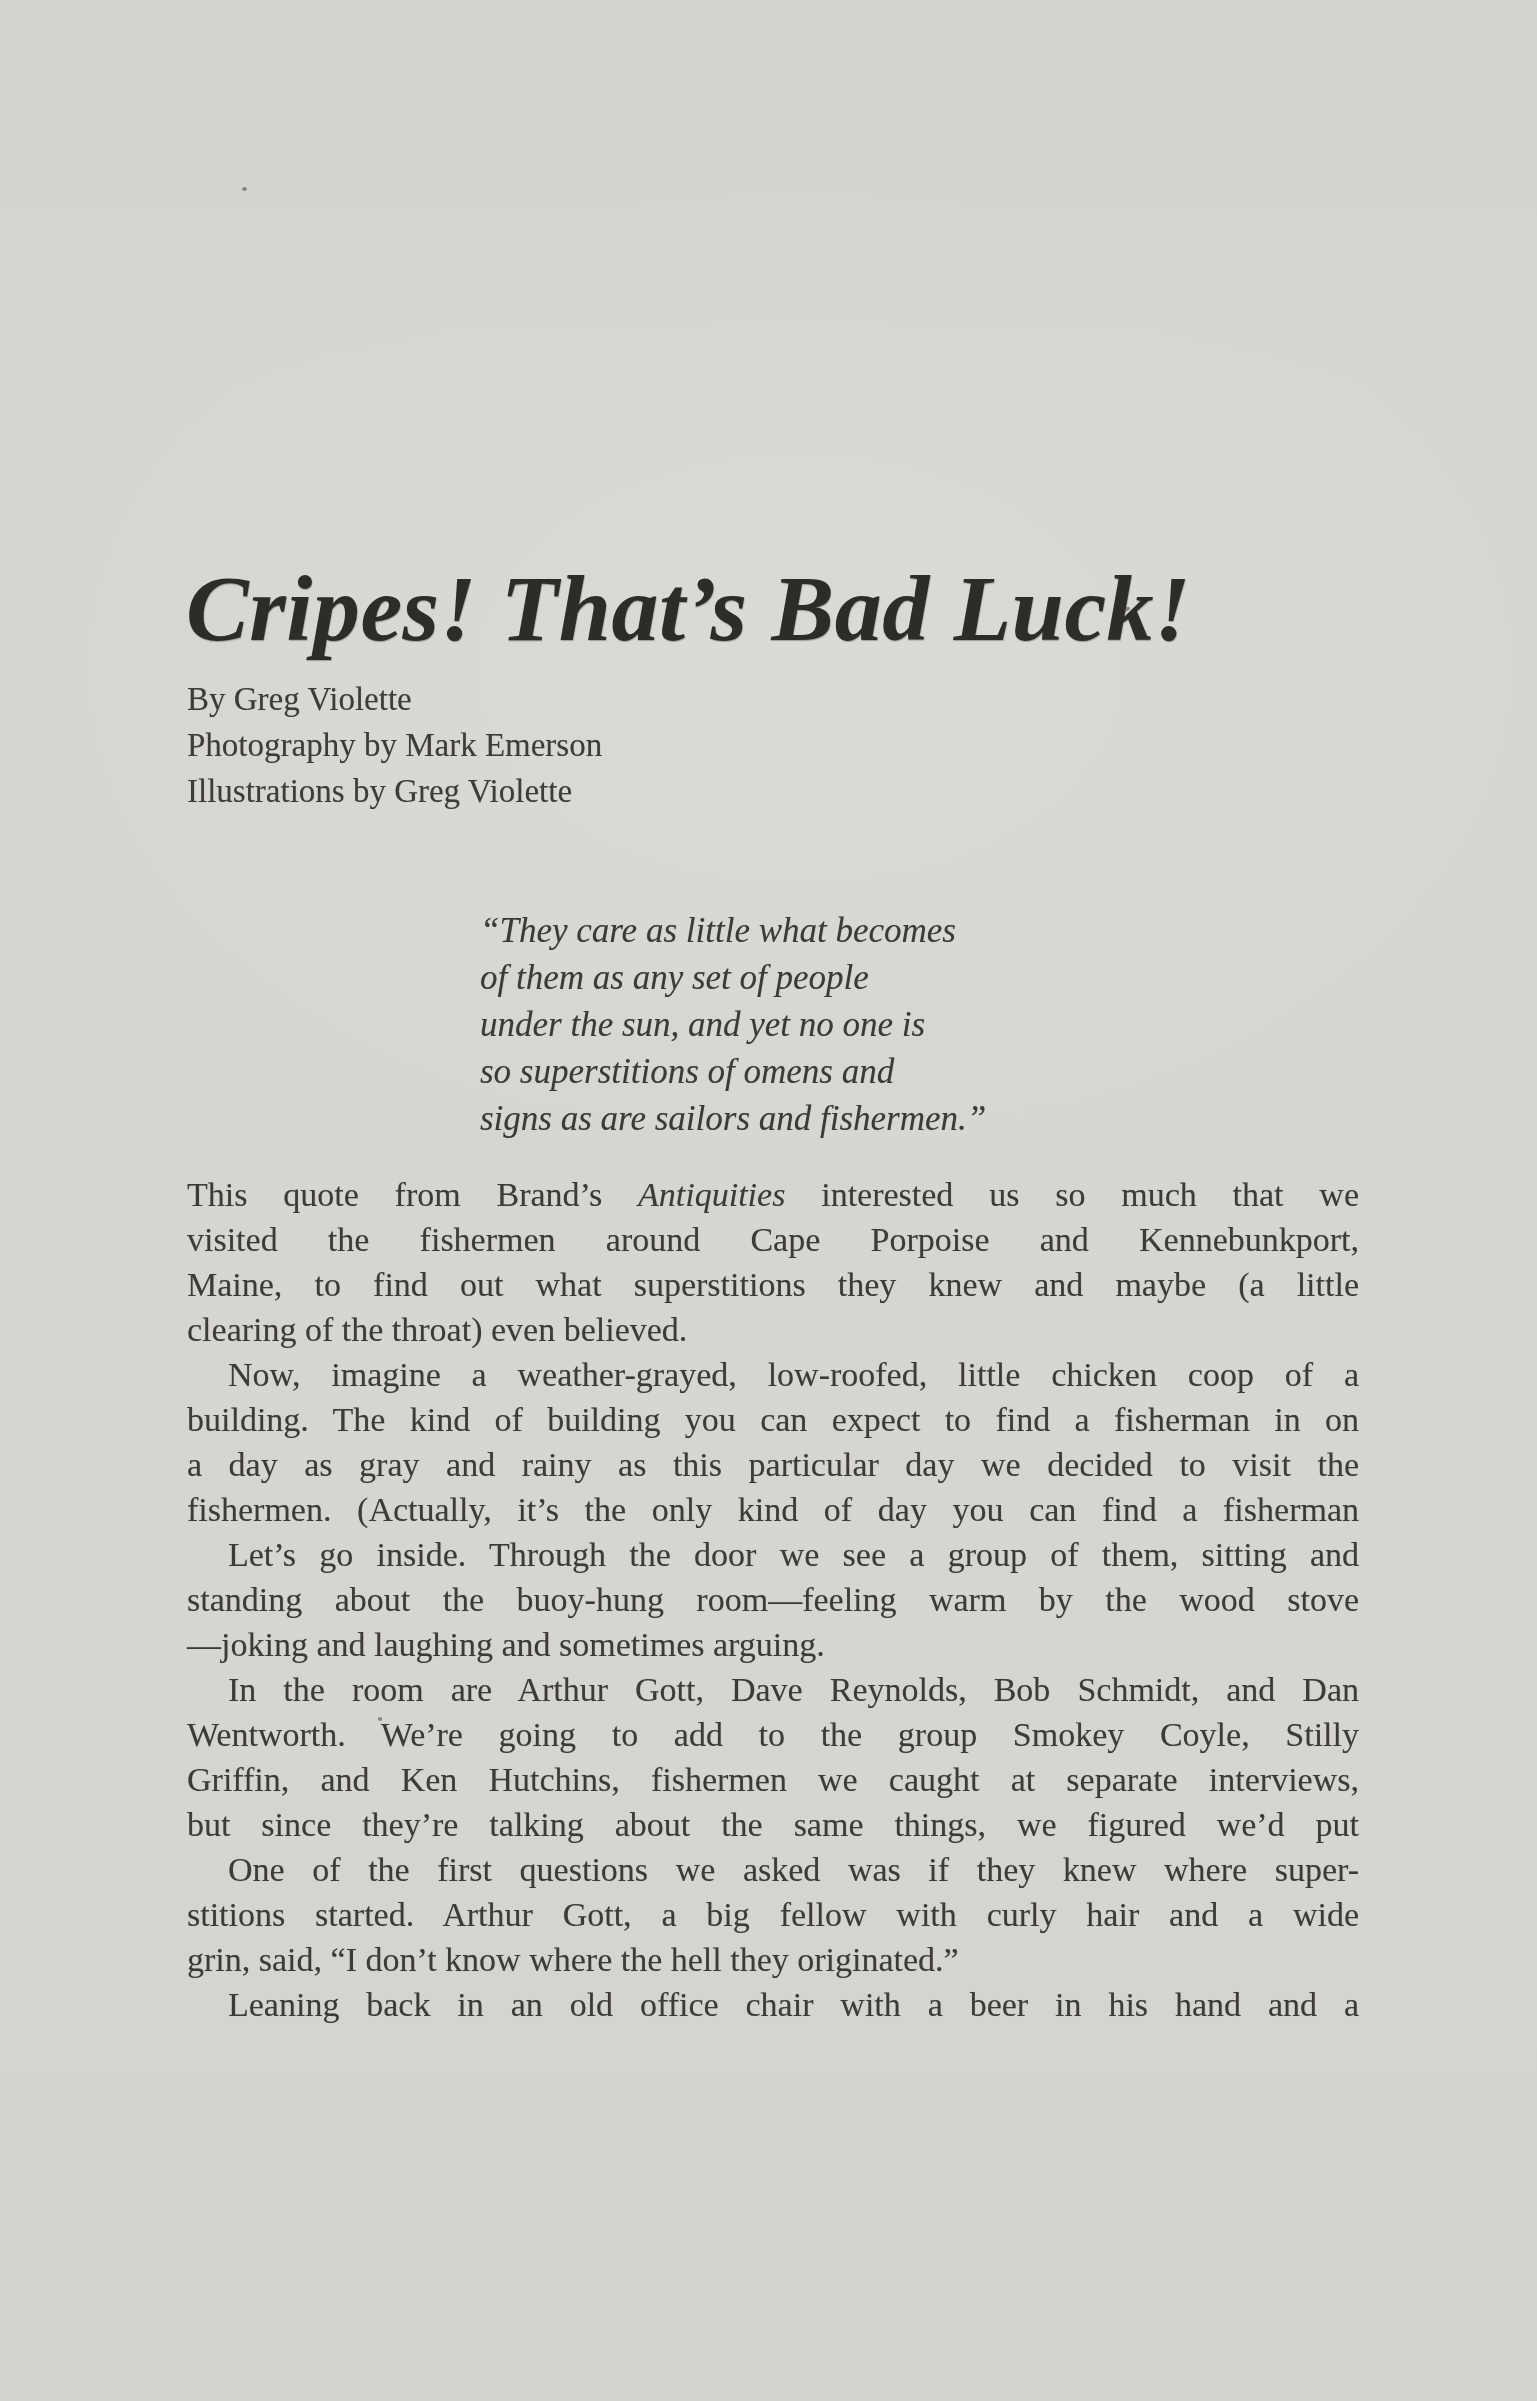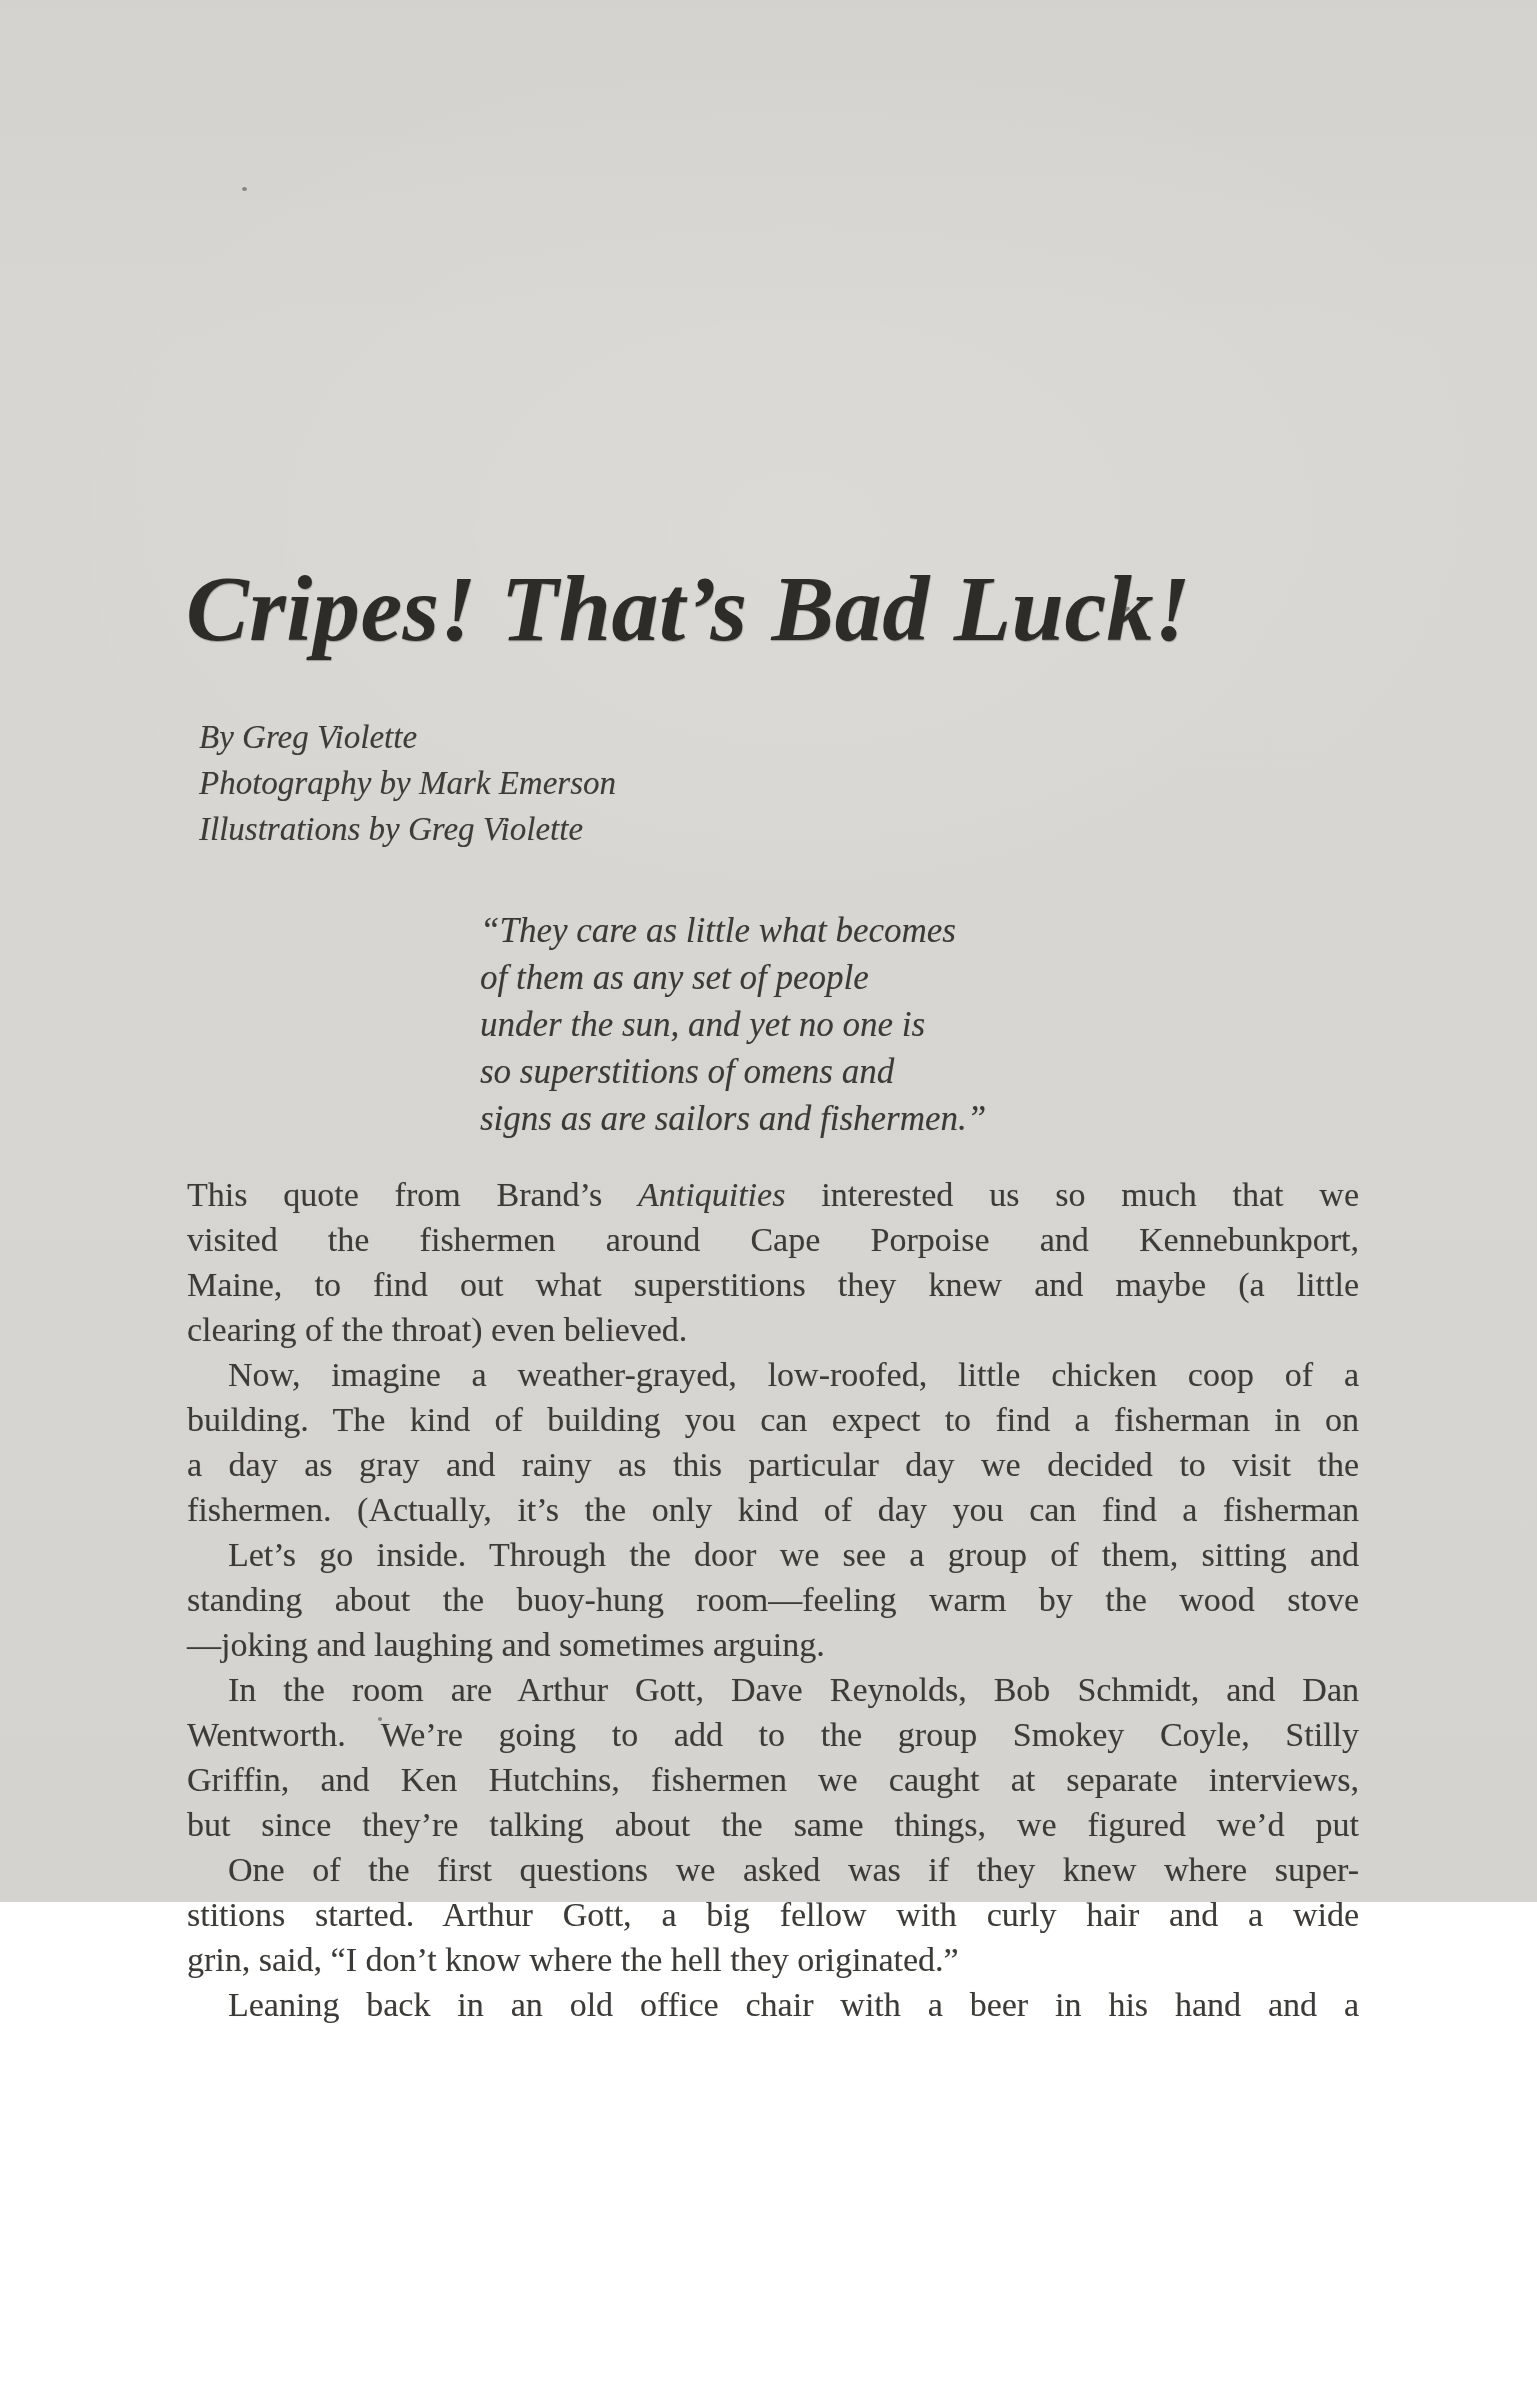--- a/index.html
+++ b/index.html
@@ -8,21 +8,21 @@
   }
   body {
     width: 1538px;
     height: 2401px;
     overflow: hidden;
     font-family: "Liberation Serif", "DejaVu Serif", serif;
   }
   .page {
     position: relative;
     width: 1538px;
-    height: 1902px;
+    height: 2401px;
     background-color: #d6d5d1;
     background-image:
       radial-gradient(ellipse 1153px 768px at 52% 28%, rgba(255,255,255,0.10), rgba(255,255,255,0) 70%),
       linear-gradient(180deg, #d3d2ce 0%, #d7d6d2 18%, #d6d5d1 70%, #d4d3cf 100%);
   }
   .title {
     position: absolute;
     left: 186px;
     top: 490px;
     width: 1172px;
@@ -30,28 +30,26 @@
     font-size: 94px;
     line-height: 1.18;
     color: #2e2c29;
     letter-spacing: 0.5px;
     text-shadow: 0.5px 0.5px 1px rgba(46,44,41,0.35);
     white-space: nowrap;
   }
   .byline {
     position: absolute;
     left: 187px;
-    top: 714px;
+    top: 676px;
     width: 865px;
-    font-style: italic;
     font-size: 33px;
     line-height: 46px;
     color: #3e3c38;
     text-shadow: 0.2px 0.2px 0.7px rgba(62,60,56,0.30);
-    margin-left: 12px;
   }
   .epigraph {
     position: absolute;
     left: 480px;
     top: 907px;
     width: 720px;
     font-style: italic;
     font-size: 35px;
     line-height: 47px;
     color: #3c3a36;

